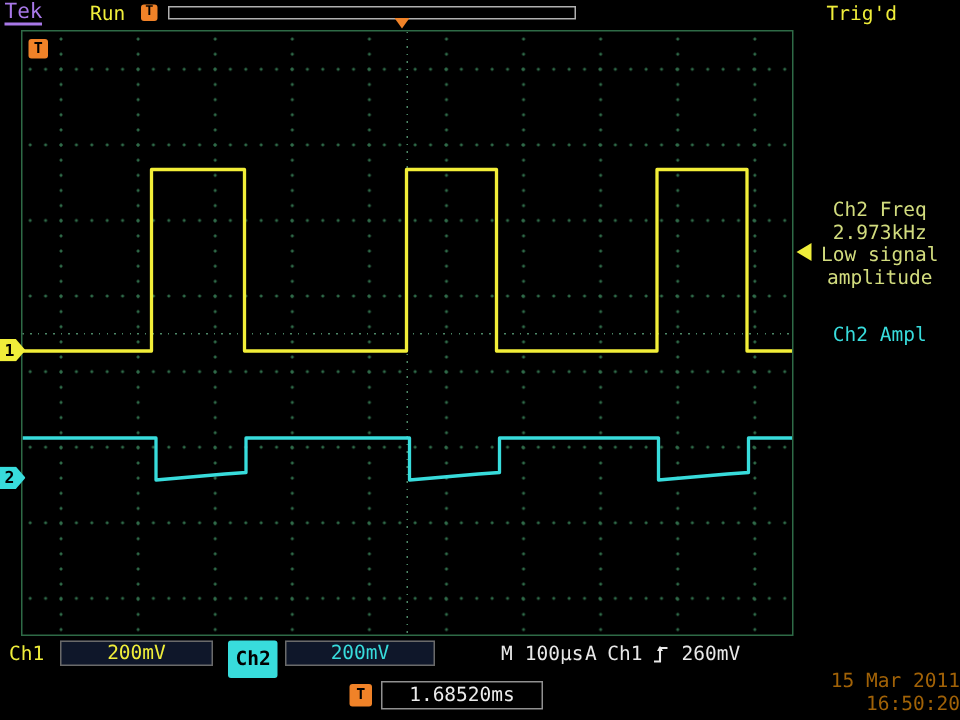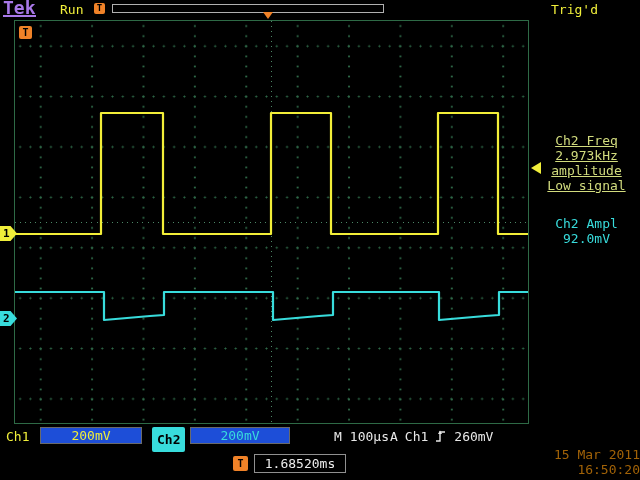--- a/index.html
+++ b/index.html
@@ -3,21 +3,21 @@
 <meta charset="utf-8">
 <style>
   html,body{margin:0;padding:0;background:#000;}
   #screen{
     position:relative;width:640px;height:480px;background:#000;overflow:hidden;
     font-family:"DejaVu Sans Mono","Liberation Mono",monospace;font-size:13px;color:#ddd;
   }
   .abs{position:absolute;}
 
   
-  #tek-logo{left:3px;top:1px;color:#a878e8;font-weight:bold;font-size:18px;border-bottom:2px solid #a878e8;line-height:14px;}
+  #tek-logo{left:3px;top:1px;color:#a878e8;font-weight:normal;font-size:14px;border-bottom:2px solid #a878e8;line-height:14px;}
   #run-status{left:24px;top:2px;color:#f0ee3a;margin-left:36px;}
   .t-icon{background:#f08228;color:#000;font-weight:bold;text-align:center;border-radius:2px;}
   #topbar-t{left:94px;top:3px;width:11px;height:11px;line-height:11px;font-size:9px;}
   #record-bar{left:112px;top:4px;width:272px;height:9px;border:1px solid #b0b0b0;background:#000;box-sizing:border-box;}
   #trig-pos-arrow{left:263px;top:12px;width:0;height:0;border-left:5px solid transparent;border-right:5px solid transparent;border-top:7px solid #f08228;}
   #trigd-status{left:551px;top:2px;color:#f0ee3a;}
 
   
   #graticule{
     left:14px;top:20px;width:515px;height:404px;box-sizing:border-box;
@@ -38,39 +38,39 @@
     left:0;width:17px;height:15px;color:#000;font-weight:bold;font-size:11px;line-height:15px;
     text-align:left;padding-left:3px;box-sizing:border-box;
     clip-path:polygon(0 0,62% 0,100% 50%,62% 100%,0 100%);
   }
   #ch1-tag{top:226px;}
   #ch2-tag{top:311px;}
   #trig-level-arrow{left:531px;top:162px;width:0;height:0;border-top:6px solid transparent;border-bottom:6px solid transparent;border-right:10px solid #f0ee3a;}
 
   
   .meas{left:533px;width:107px;text-align:center;line-height:15px;}
-  #meas-ch2-freq{top:133px;text-decoration:underline;}
+  #meas-ch2-freq{top:133px;}
   #meas-ch2-ampl{top:216px;}
   #meas-ch1-ampl{top:271px;}
 
   
   #sb-ch1-label{left:6px;top:429px;color:#f0ee3a;}
-  .sb-box{height:17px;border:1px solid #6a6a6a;box-sizing:border-box;text-align:center;line-height:15px;background:#1d4ed8;}
+  .sb-box{height:17px;border:1px solid #6a6a6a;box-sizing:border-box;text-align:center;line-height:15px;background:#0f172a;}
   #sb-ch1-box{left:40px;top:427px;width:102px;color:#f0ee3a;}
   #sb-ch2-tag{left:152px;top:427px;height:17px;line-height:17px;padding:4px 5px;background:#38dcdc;color:#000;font-weight:bold;border-radius:2px;}
   #sb-ch2-box{left:190px;top:427px;width:100px;color:#38dcdc;}
   #sb-time{left:302px;top:429px;color:#e8e8e8;padding-left:32px;}
   #sb-time span{margin-right:8px;}
   #sb-trig{left:390px;top:429px;color:#e8e8e8;}
   #sb-trig span{margin-right:7px;vertical-align:top;}
   #rising-edge-icon svg{vertical-align:-2px;}
 
   
   #delay-t{left:233px;top:456px;width:15px;height:15px;line-height:15px;font-size:10px;}
-  #delay-box{left:254px;top:454px;width:92px;height:19px;border:1px solid #909090;color:#ececec;text-align:center;line-height:17px;background:#000;box-sizing:border-box;}
+  #delay-box{left:254px;top:454px;width:108px;height:19px;border:1px solid #909090;color:#ececec;text-align:center;line-height:17px;background:#000;box-sizing:border-box;}
   #datetime{left:534px;top:447px;width:106px;text-align:right;color:#a16207;line-height:15px;}
 </style>
 </head>
 <body>
 
 <div id="screen">
 
   <span id="tek-logo" class="abs">Tek</span>
   <span id="run-status" class="abs">Run</span>
   <span id="topbar-t" class="abs t-icon">T</span>
@@ -88,26 +88,25 @@
     <span id="graticule-t" class="abs t-icon">T</span>
   </div>
 
   <div id="ch1-tag" class="abs ch-tag" style="background: rgb(240, 238, 58);">1</div>
   <div id="ch2-tag" class="abs ch-tag" style="background: rgb(56, 220, 220);">2</div>
   <div id="trig-level-arrow" class="abs"></div>
 
   <div id="meas-ch2-freq" class="abs meas" style="color: rgb(210, 220, 126);">
     <div>Ch2 Freq</div>
     <div>2.973kHz</div>
+    <div>Low signal</div>
     <div>amplitude</div>
-    <div>Low signal</div>
   </div>
   <div id="meas-ch2-ampl" class="abs meas" style="color: rgb(56, 220, 220);">
     <div>Ch2 Ampl</div>
-    <div>92.0mV</div>
   </div>
 
   <span id="sb-ch1-label" class="abs">Ch1</span>
   <div id="sb-ch1-box" class="abs sb-box">200mV</div>
   <span id="sb-ch2-tag" class="abs">Ch2</span>
   <div id="sb-ch2-box" class="abs sb-box">200mV</div>
   <span id="sb-time" class="abs">
     <span>M</span><span>100µs</span>
   </span>
   <span id="sb-trig" class="abs">

